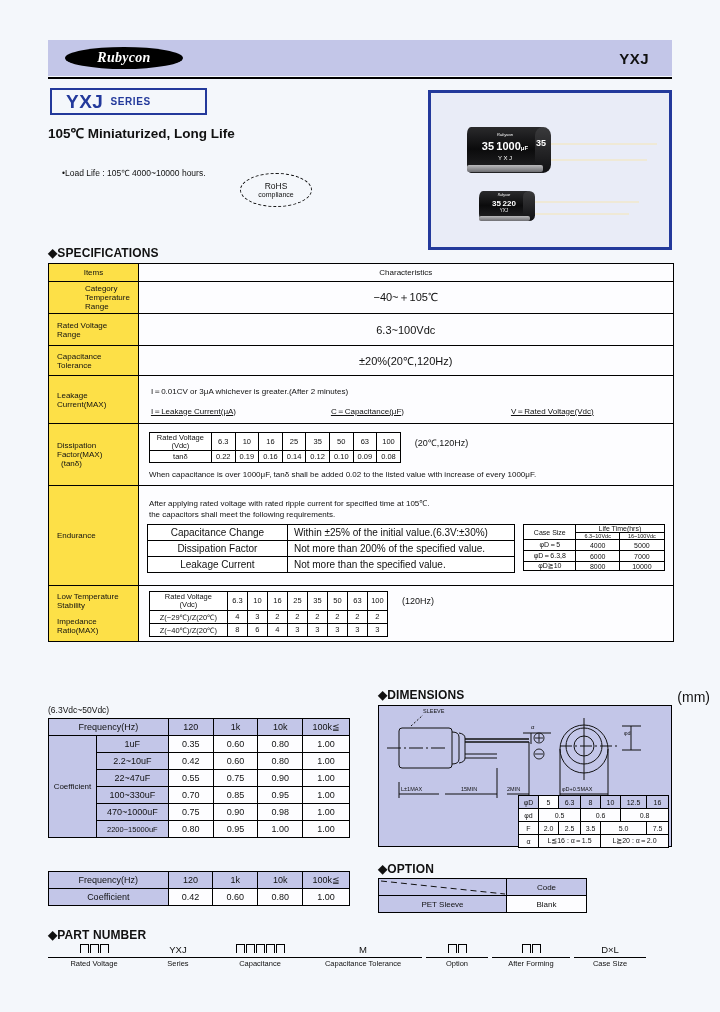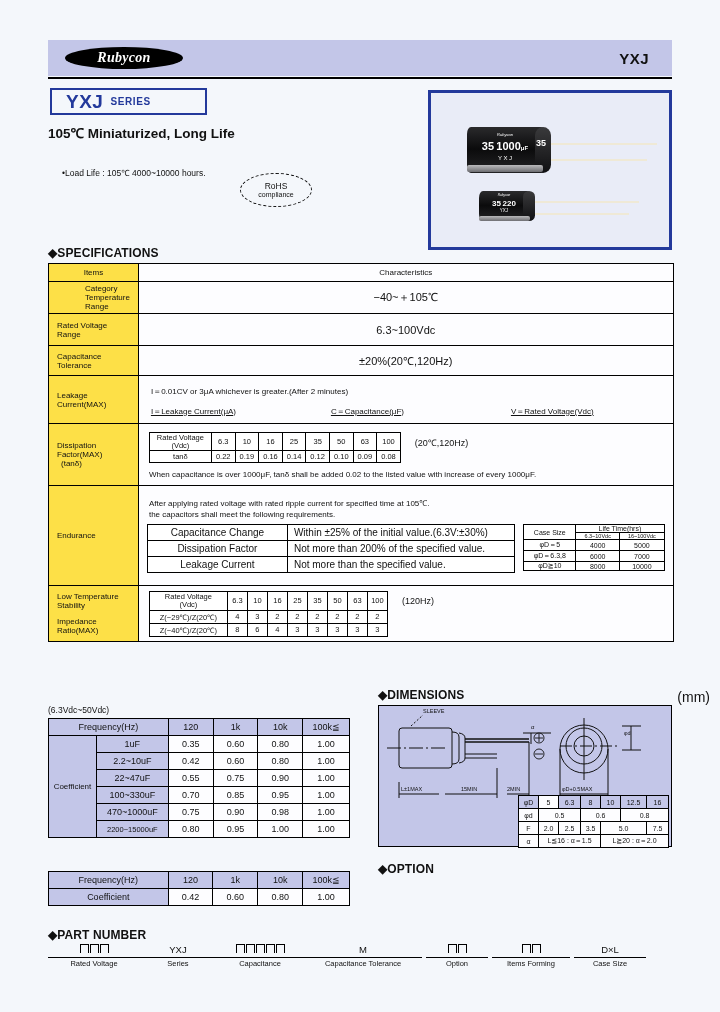--- a/index.html
+++ b/index.html
@@ -545,20 +545,36 @@
     </tr>
     <tr>
       <td class="wht">α</td>
       <td class="wht" colspan="3">L≦16 : α＝1.5</td>
       <td class="wht" colspan="3">L≧20 : α＝2.0</td>
     </tr>
   </tbody>
     </table>
 
   <div class="sec-head" style="left:378px; top:862px;">◆OPTION</div>
+  <table class="opt">
+    <tbody>
+        <tr>
+      <td class="lav" style="width:128px; position:relative;">
+        <svg width="128" height="17" style="position:absolute; left:0; top:0;">
+          <line x1="2" y1="2" x2="126" y2="15" stroke="#111" stroke-width="1" stroke-dasharray="6,4"></line>
+        </svg>
+      </td>
+      <td class="lav" style="width:80px;">Code</td>
+    </tr>
+    <tr>
+      <td class="lav">PET Sleeve</td>
+      <td class="wht">Blank</td>
+    </tr>
+  </tbody>
+    </table>
 
   <div class="sec-head" style="left:48px; top:928px;">◆PART NUMBER</div>
 
   <div class="pn-item" style="left:48px; top:944px; width:92px;">
     <div class="pn-val boxes">
         <i class="bx"></i>
         <i class="bx"></i>
         <i class="bx"></i>
       </div>
     <div class="pn-line"></div>
@@ -597,21 +613,21 @@
     <div class="pn-line"></div>
     <div class="pn-cap">Option</div>
   </div>
 
   <div class="pn-item" style="left:492px; top:944px; width:78px;">
     <div class="pn-val boxes">
         <i class="bx"></i>
         <i class="bx"></i>
       </div>
     <div class="pn-line"></div>
-    <div class="pn-cap">Items Forming</div>
+    <div class="pn-cap">After Forming</div>
   </div>
 
   <div class="pn-item" style="left:574px; top:944px; width:72px;">
     <div class="pn-val">D×L</div>
     <div class="pn-line"></div>
     <div class="pn-cap">Case Size</div>
   </div>
 
 </div>
 

